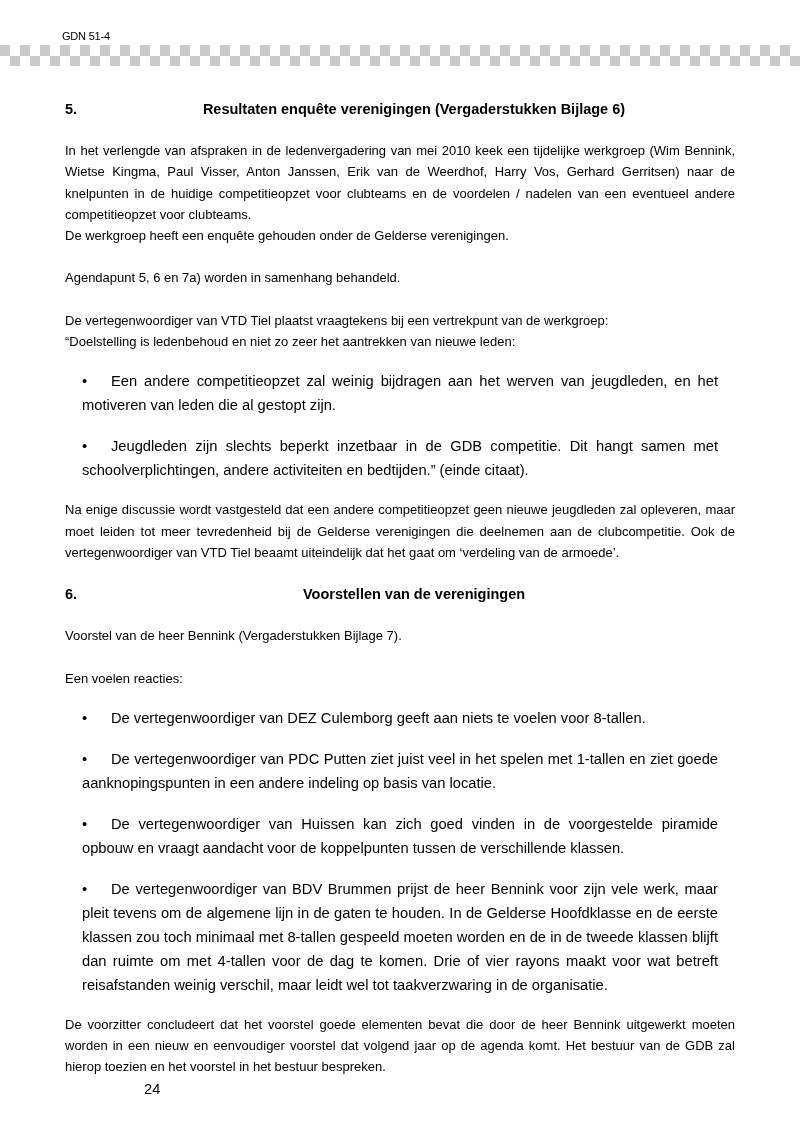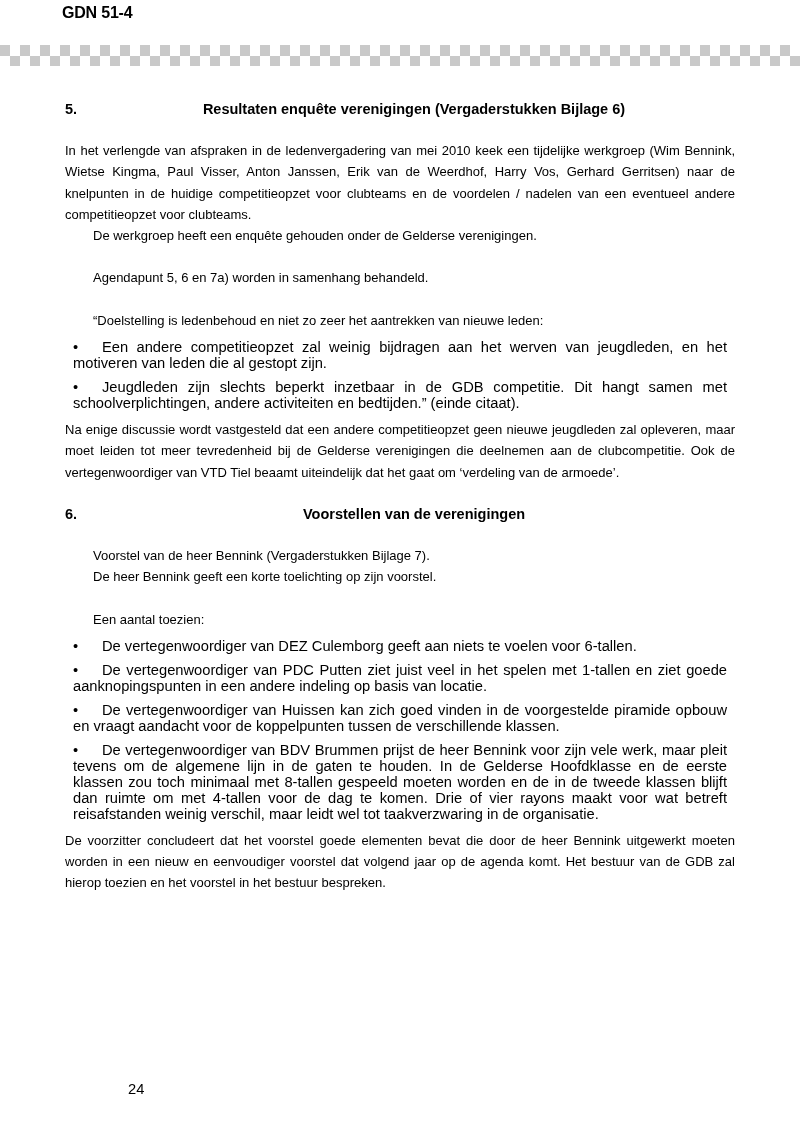--- a/index.html
+++ b/index.html
@@ -27,23 +27,23 @@
   .header {
     position: absolute;
     top: 0;
     left: 0;
     width: 800px;
     height: 70px;
   }
   .header-title {
     position: absolute;
     left: 62px;
-    top: 3px;
-    font-size: 16px;
-    font-weight: bold;
+    top: 26px;
+    font-size: 11px;
+    font-weight: normal;
     letter-spacing: -0.2px;
     line-height: 20px;
   }
 
   
   .checker-rule {
     position: absolute;
     left: 0;
     top: 45px;
     width: 800px;
@@ -90,41 +90,40 @@
   p.body {
     font-size: 13px;
     line-height: 21.3px;
     margin: 0;
     text-align: justify;
     text-justify: inter-word;
     hyphens: none;
   }
   p.body.nojust {
     text-align: left;
-    margin-left: 28px;
   }
 
   .bullet-line {
     font-size: 14.7px;
-    line-height: 16px;
-    margin: 8px;
+    line-height: 24px;
+    margin: 17px;
     text-align: justify;
     text-justify: inter-word;
     position: relative;
   }
   .bullet-line .bullet-glyph {
     display: inline-block;
     width: 29px;
   }
   .spacer-md { height: 21px; }
   .spacer-lg { height: 22px; }
 
   .page-number {
     position: absolute;
-    left: 128px;
+    left: 144px;
     top: 1080px;
     font-size: 14.7px;
     line-height: 19px;
   }
 </style>
 </head>
 <body>
 
 <div class="page">
 
@@ -148,45 +147,45 @@
 
     <p class="body">In het verlengde van afspraken in de ledenvergadering van mei 2010 keek een tijdelijke werkgroep (Wim Bennink, Wietse Kingma, Paul Visser, Anton Janssen, Erik van de Weerdhof, Harry Vos, Gerhard Gerritsen) naar de knelpunten in de huidige competitieopzet voor clubteams en de voordelen / nadelen van een eventueel andere competitieopzet voor clubteams.</p>
     <p class="body nojust">De werkgroep heeft een enquête gehouden onder de Gelderse verenigingen.</p>
 
     <div class="spacer-md"></div>
 
     <p class="body nojust">Agendapunt 5, 6 en 7a) worden in samenhang behandeld.</p>
 
     <div class="spacer-md"></div>
 
+    <p class="body">De vertegenwoordiger van VTD Tiel plaatst vraagtekens bij een vertrekpunt van de werkgroep:</p>
     <p class="body nojust">“Doelstelling is ledenbehoud en niet zo zeer het aantrekken van nieuwe leden:</p>
 
     <p class="bullet-line"><span class="bullet-glyph">•</span><span>Een andere competitieopzet zal weinig bijdragen aan het werven van jeugdleden, en het motiveren van leden die al gestopt zijn.</span></p>
 
     <p class="bullet-line"><span class="bullet-glyph">•</span><span>Jeugdleden zijn slechts beperkt inzetbaar in de GDB competitie. Dit hangt samen met schoolverplichtingen, andere activiteiten en bedtijden.” (einde citaat).</span></p>
 
     <p class="body">Na enige discussie wordt vastgesteld dat een andere competitieopzet geen nieuwe jeugdleden zal opleveren, maar moet leiden tot meer tevredenheid bij de Gelderse verenigingen die deelnemen aan de clubcompetitie. Ook de vertegenwoordiger van VTD Tiel beaamt uiteindelijk dat het gaat om ‘verdeling van de armoede’.</p>
 
     <div class="spacer-lg"></div>
 
     <div class="heading">
       <span class="num">6.</span>
       <span class="htext">Voorstellen van de verenigingen</span>
     </div>
 
     <div class="spacer-md"></div>
 
     <p class="body nojust">Voorstel van de heer Bennink (Vergaderstukken Bijlage 7).</p>
-    <p class="body nojust">De heer Bennink geeft een korte toelichting op zijn voorstel.</p>
 
     <div class="spacer-md"></div>
 
-    <p class="body nojust">Een aantal toezien:</p>
+    <p class="body nojust">Een voelen reacties:</p>
 
-    <p class="bullet-line"><span class="bullet-glyph">•</span><span>De vertegenwoordiger van DEZ Culemborg geeft aan niets te voelen voor 6-tallen.</span></p>
+    <p class="bullet-line"><span class="bullet-glyph">•</span><span>De vertegenwoordiger van DEZ Culemborg geeft aan niets te voelen voor 8-tallen.</span></p>
 
     <p class="bullet-line"><span class="bullet-glyph">•</span><span>De vertegenwoordiger van PDC Putten ziet juist veel in het spelen met 1-tallen en ziet goede aanknopingspunten in een andere indeling op basis van locatie.</span></p>
 
     <p class="bullet-line"><span class="bullet-glyph">•</span><span>De vertegenwoordiger van Huissen kan zich goed vinden in de voorgestelde piramide opbouw en vraagt aandacht voor de koppelpunten tussen de verschillende klassen.</span></p>
 
     <p class="bullet-line"><span class="bullet-glyph">•</span><span>De vertegenwoordiger van BDV Brummen prijst de heer Bennink voor zijn vele werk, maar pleit tevens om de algemene lijn in de gaten te houden. In de Gelderse Hoofdklasse en de eerste klassen zou toch minimaal met 8-tallen gespeeld moeten worden en de in de tweede klassen blijft dan ruimte om met 4-tallen voor de dag te komen. Drie of vier rayons maakt voor wat betreft reisafstanden weinig verschil, maar leidt wel tot taakverzwaring in de organisatie.</span></p>
 
     <p class="body">De voorzitter concludeert dat het voorstel goede elementen bevat die door de heer Bennink uitgewerkt moeten worden in een nieuw en eenvoudiger voorstel dat volgend jaar op de agenda komt. Het bestuur van de GDB zal hierop toezien en het voorstel in het bestuur bespreken.</p>
 
   </div>

